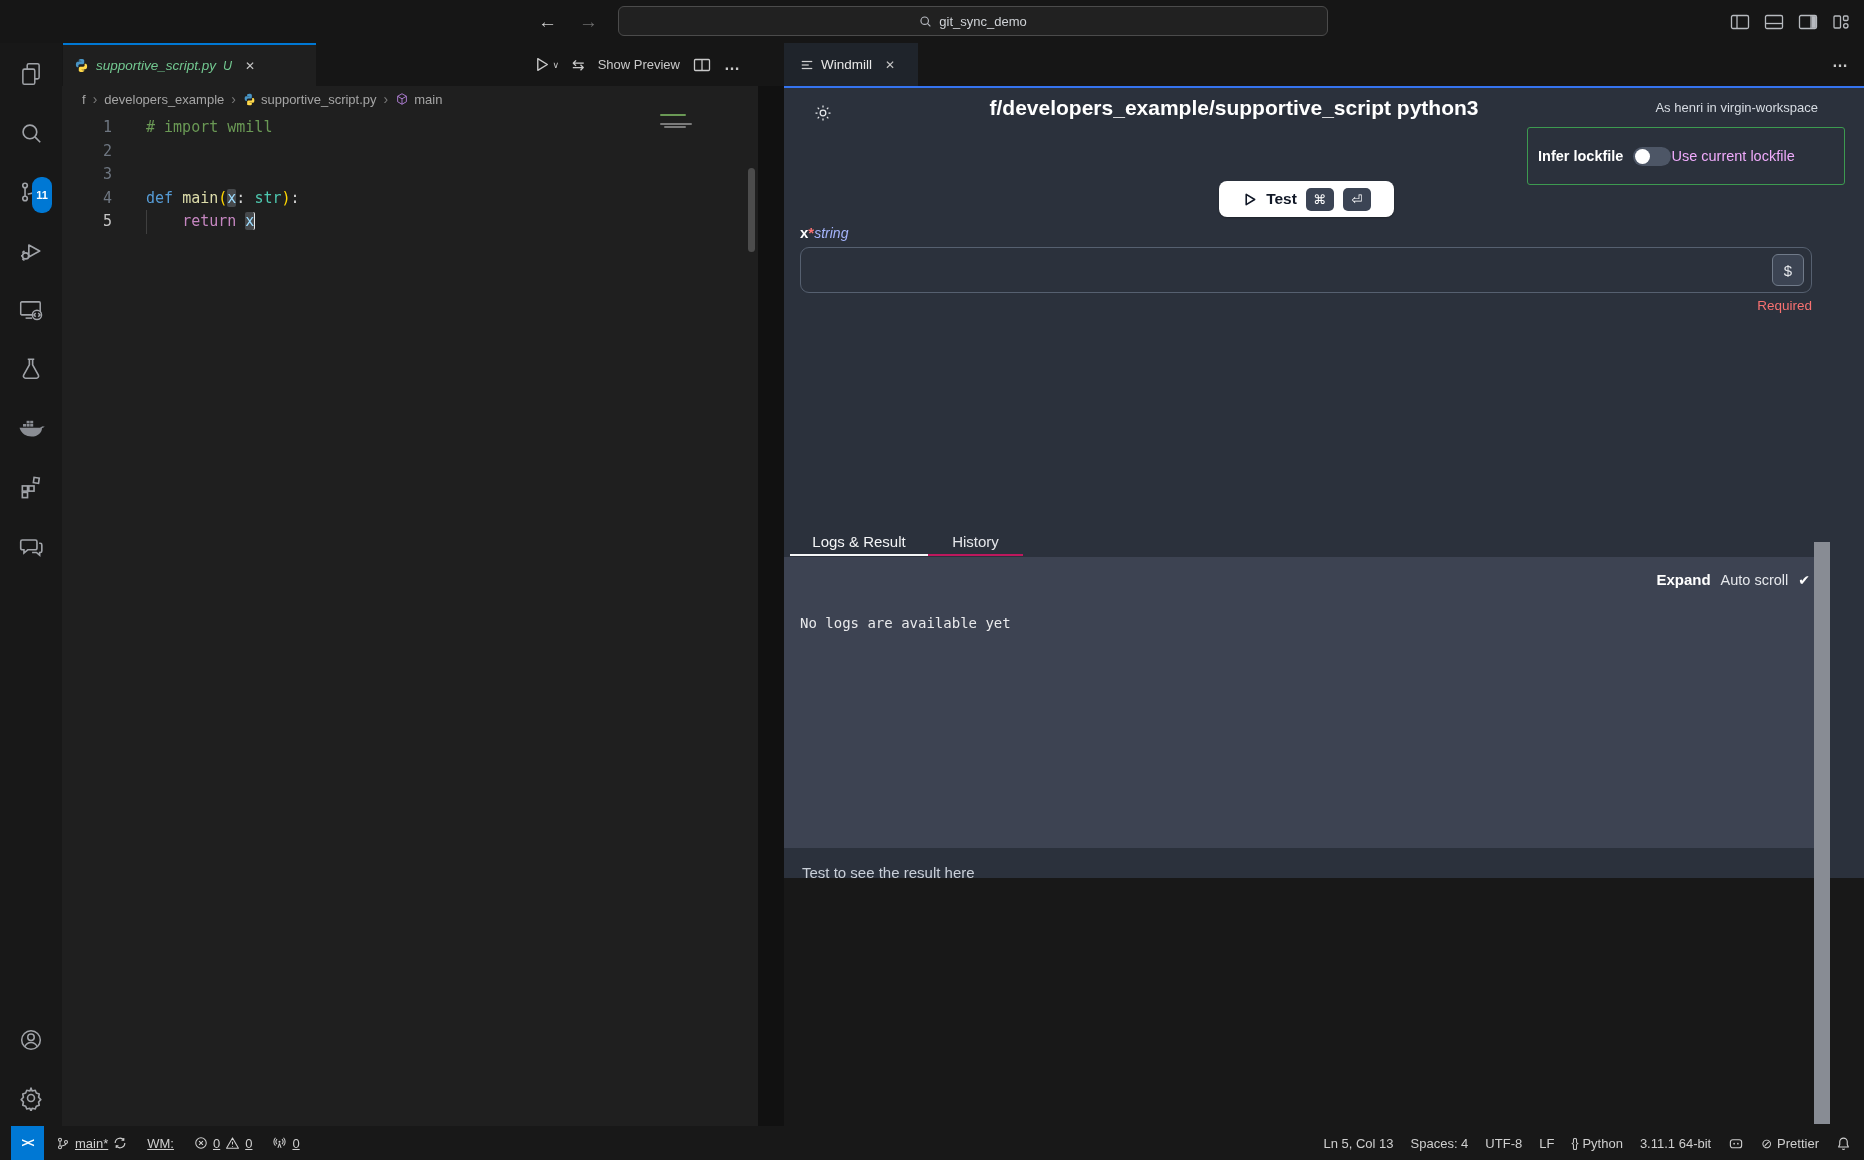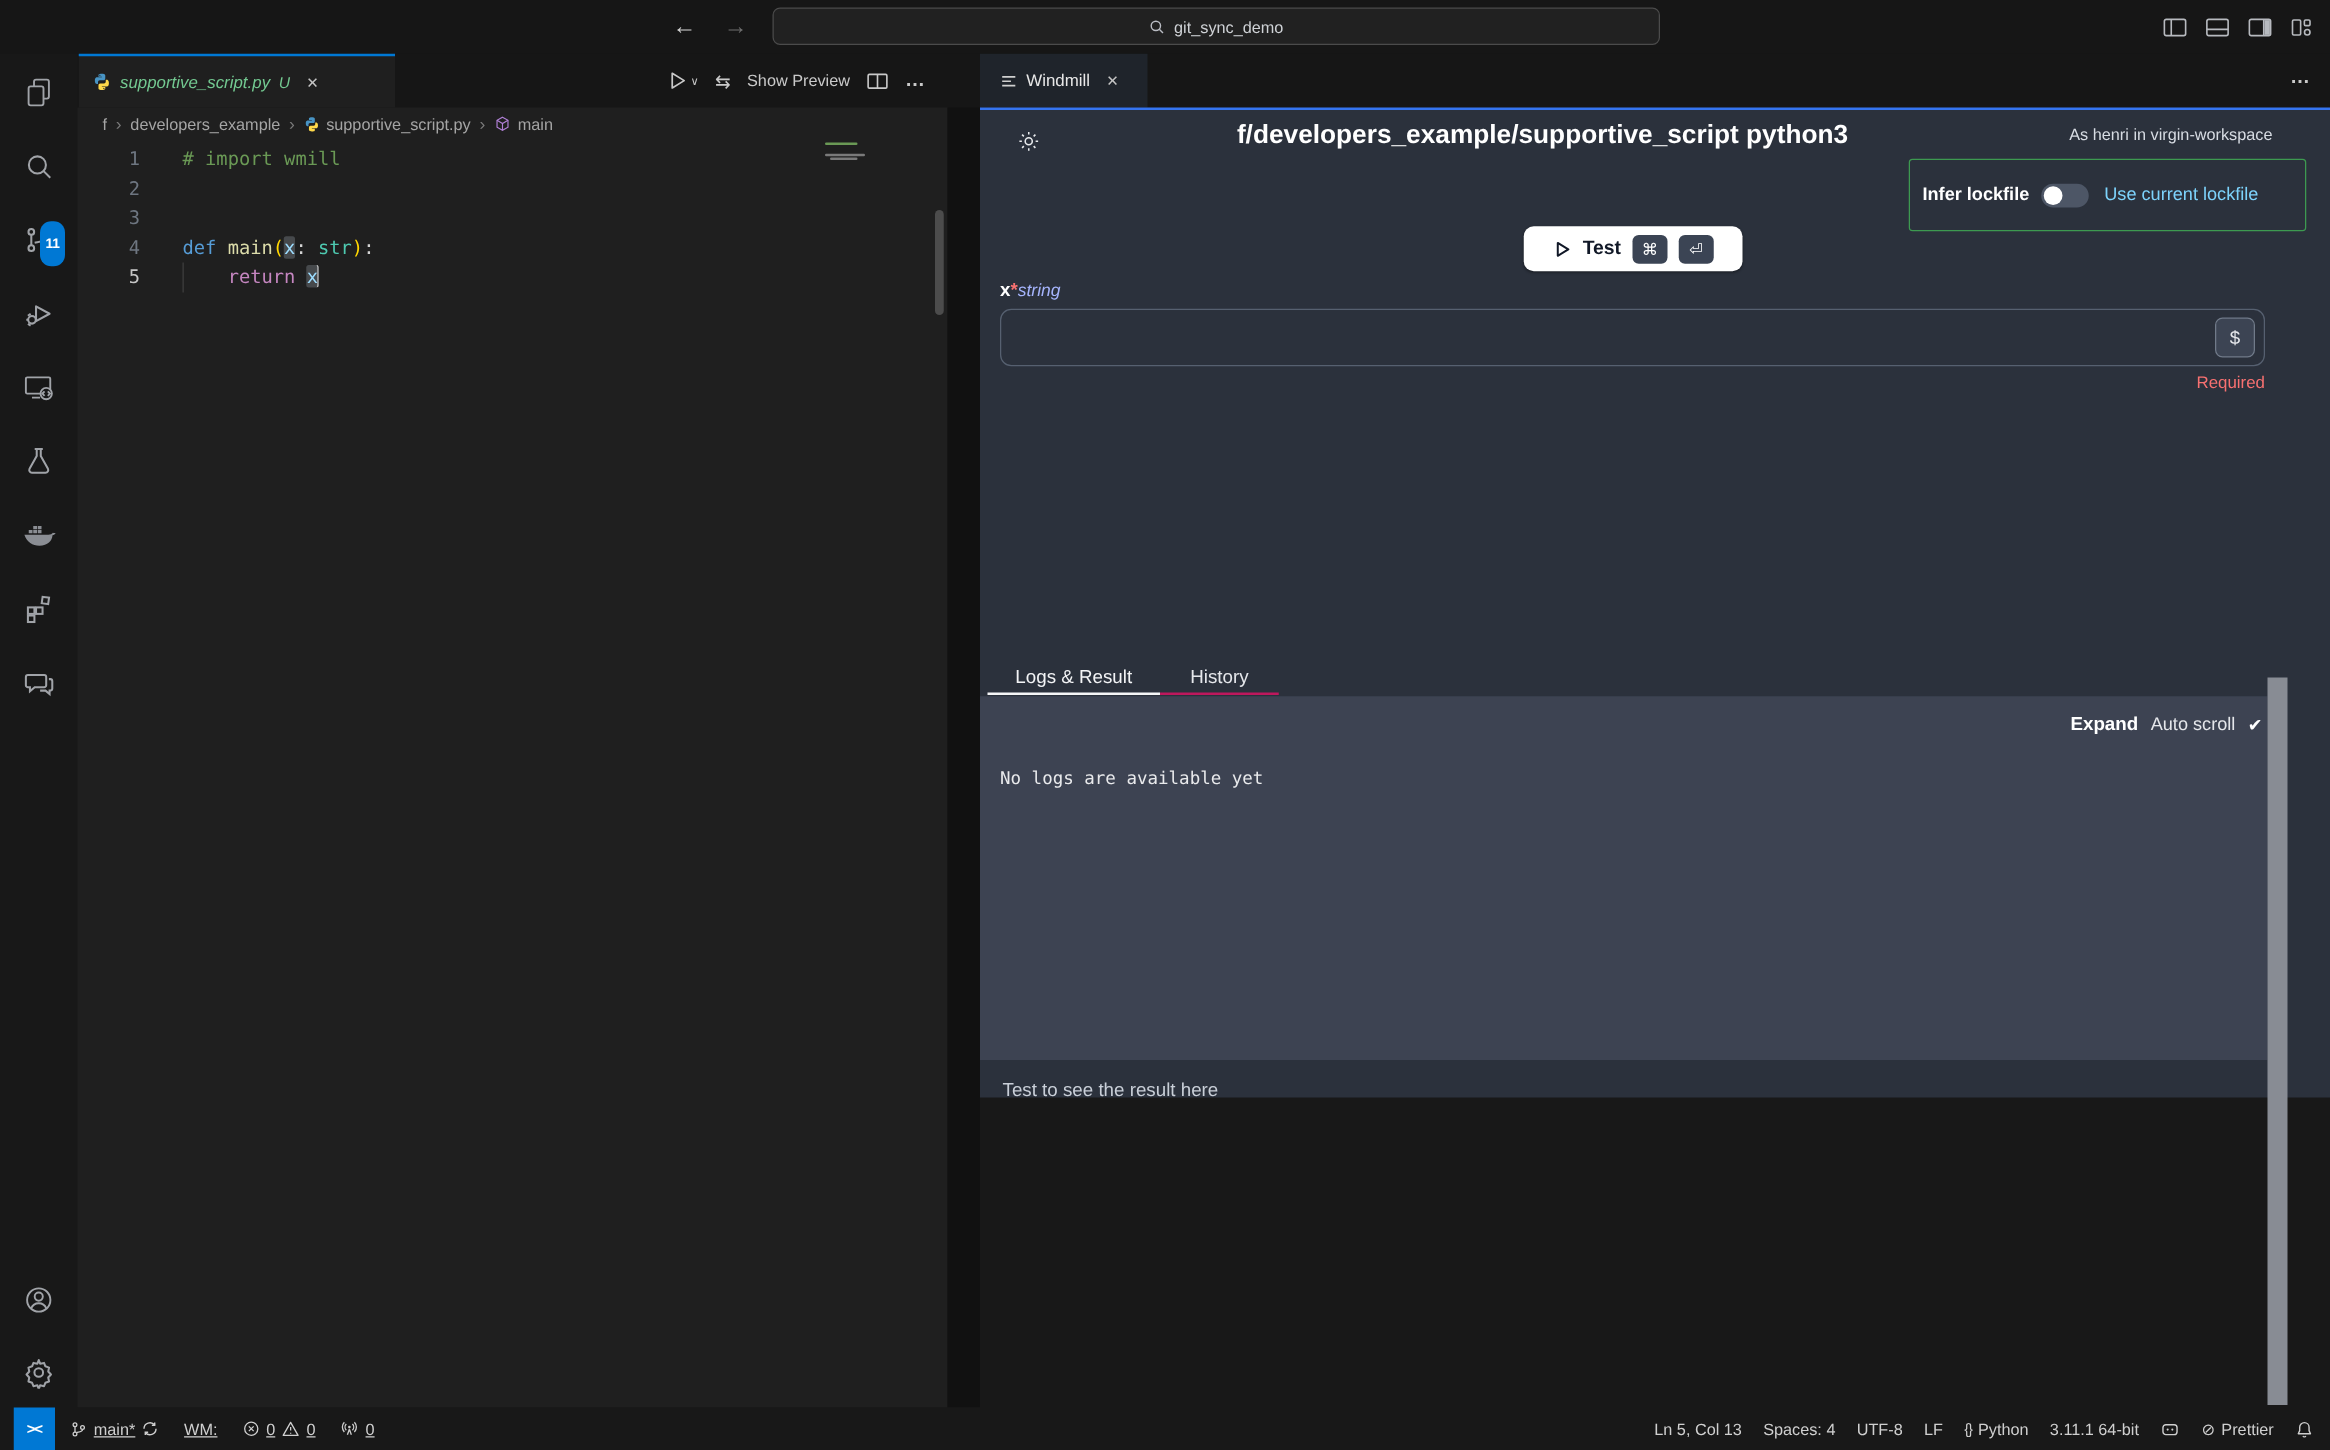--- a/index.html
+++ b/index.html
@@ -64,21 +64,21 @@
   .blue-line { position:absolute; left:784px; top:86px; width:1080px; height:2px; background:#3574f0; }
 
   .webview { position:absolute; left:784px; top:88px; width:1080px; height:790px; background:#2b313c; }
   .wm-sun { position:absolute; left:29px; top:15px; cursor:pointer; }
   .wm-title { position:absolute; left:60px; right:240px; top:8px; text-align:center; font-size:21px; font-weight:600; color:#ffffff; white-space:nowrap; }
   .wm-context { position:absolute; right:46px; top:12px; font-size:13px; color:#d7dce3; }
   .lockbox { position:absolute; left:743px; top:39px; width:318px; height:58px; border:1.5px solid #3d9a50; border-radius:3px; display:flex; align-items:center; padding-left:10px; }
   .lock-label { font-size:14.5px; font-weight:600; color:#ffffff; }
   .toggle { width:38px; height:19px; border-radius:10px; background:#4d5666; margin-left:10px; position:relative; cursor:pointer; flex:none; }
   .toggle .knob { position:absolute; left:2px; top:2px; width:15px; height:15px; border-radius:50%; background:#ffffff; }
-  .lock-use { font-size:14.5px; color:#7dd3fc; margin-left:12px; cursor:pointer; }
+  .lock-use { font-size:14.5px; color:#f0abfc; cursor:pointer; }
 
   .test-btn { position:absolute; left:435px; top:93px; width:175px; height:36px; background:#ffffff; border-radius:8px; display:flex; align-items:center; justify-content:center; gap:9px; cursor:pointer; box-shadow:0 1px 2px rgba(0,0,0,.3); }
   .test-label { font-size:15.5px; font-weight:700; color:#111827; }
   .kbd { min-width:28px; height:23px; background:#3b4454; border-radius:5px; color:#fff; font-size:13px; display:flex; align-items:center; justify-content:center; padding:0 5px; }
 
   .field-label { position:absolute; left:16px; top:136px; display:flex; align-items:baseline; }
   .fl-name { font-size:15px; font-weight:700; color:#ffffff; }
   .fl-star { font-size:15px; font-weight:700; color:#f87171; }
   .fl-type { font-size:14px; font-style:italic; color:#a5b4fc; }
   .wm-input-wrap { position:absolute; left:16px; top:159px; width:1012px; height:46px; border:1px solid #566070; border-radius:9px; background:#2b313c; }

